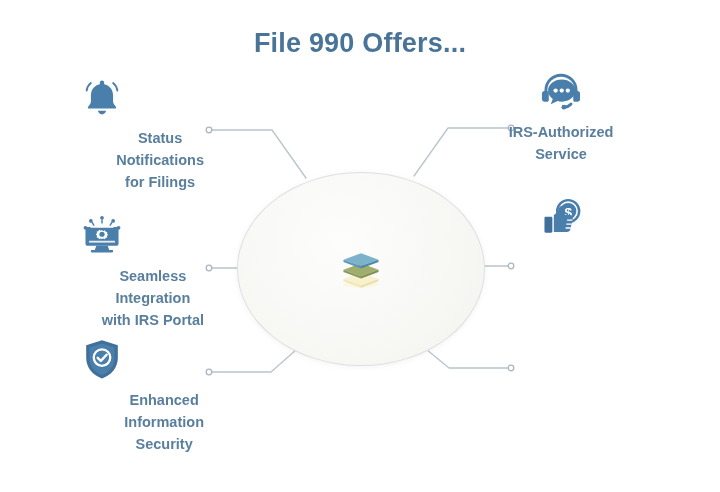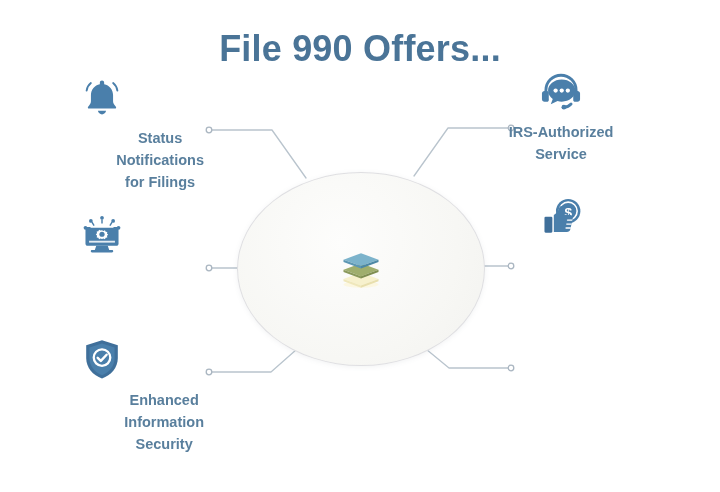--- a/index.html
+++ b/index.html
@@ -18,21 +18,21 @@
     overflow: hidden;
   }
 
   
   .title {
     position: absolute;
     left: 0;
     top: 28px;
     width: 720px;
     text-align: center;
-    font-size: 36px;
+    font-size: 27px;
     font-weight: bold;
     color: #4a7497;
     letter-spacing: 0.2px;
   }
 
   
   .connectors {
     position: absolute;
     left: 0;
     top: 0;
@@ -197,20 +197,23 @@
         <circle cx="55" cy="22" r="2.6"></circle>
       </g>
       <path d="M12 22h40c1.7 0 3 1.3 3 3v19c0 1.7-1.3 3-3 3H12c-1.7 0-3-1.3-3-3V25c0-1.7 1.3-3 3-3z" fill="#4a7fab"></path>
       <path d="M24 47h16l2 6h4c.9 0 1.6.7 1.6 1.6s-.7 1.6-1.6 1.6H18c-.9 0-1.6-.7-1.6-1.6S17.1 53 18 53h4z" fill="#4a7fab"></path>
       <g fill="#ffffff">
         <path d="M32 25.5l2.1.9 2-1.1 1 2.1 2.3.3-.5 2.3 1.7 1.6-1.7 1.6.5 2.3-2.3.3-1 2.1-2-1.1-2.1.9-2.1-.9-2 1.1-1-2.1-2.3-.3.5-2.3L23.4 31l1.7-1.6-.5-2.3 2.3-.3 1-2.1 2 1.1z"></path>
       </g>
       <circle cx="32" cy="31" r="3.6" fill="#4a7fab"></circle>
       <rect x="14" y="40" width="36" height="2.6" fill="#ffffff" opacity="0.85"></rect>
     </svg>
+    <div class="label">Seamless
+Integration
+with IRS Portal</div>
   </div>
 
   <div class="node node-right" id="node-irs">
     <svg class="icon" viewBox="0 0 64 64" xmlns="http://www.w3.org/2000/svg">
       <g fill="none" stroke="#4a7fab" stroke-width="4" stroke-linecap="round">
         <path d="M11 33v-2c0-11.6 9.4-21 21-21s21 9.4 21 21v2"></path>
         <path d="M46 50c-2.4 2.6-6 4.3-10 4.6"></path>
       </g>
       <g fill="#4a7fab">
         <path d="M9 32h3.5c1.4 0 2.5 1.1 2.5 2.5v10c0 1.4-1.1 2.5-2.5 2.5H9c-1.9 0-3.5-1.6-3.5-3.5v-8C5.5 33.6 7.1 32 9 32z"></path>

